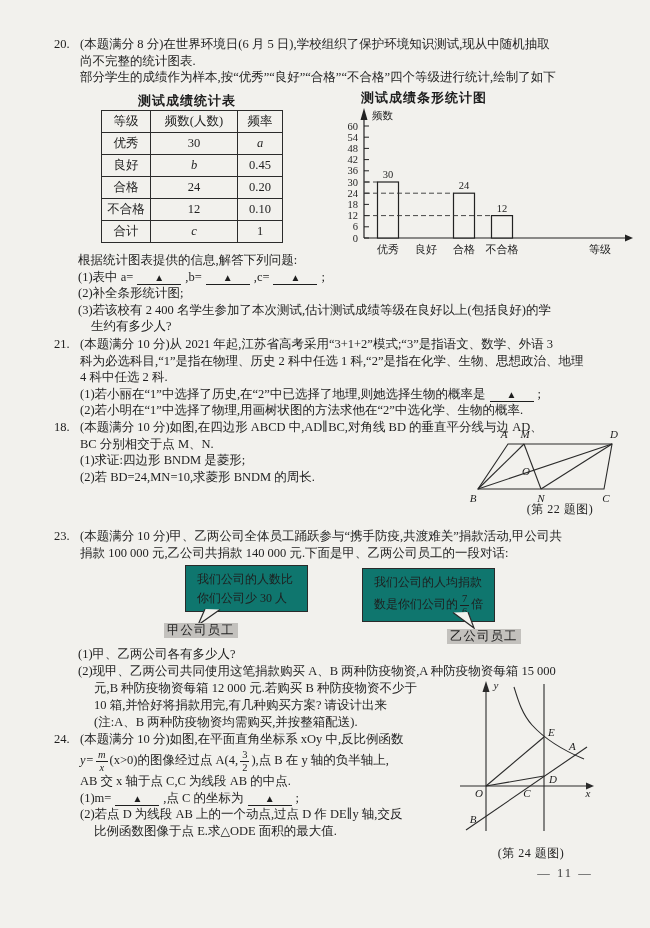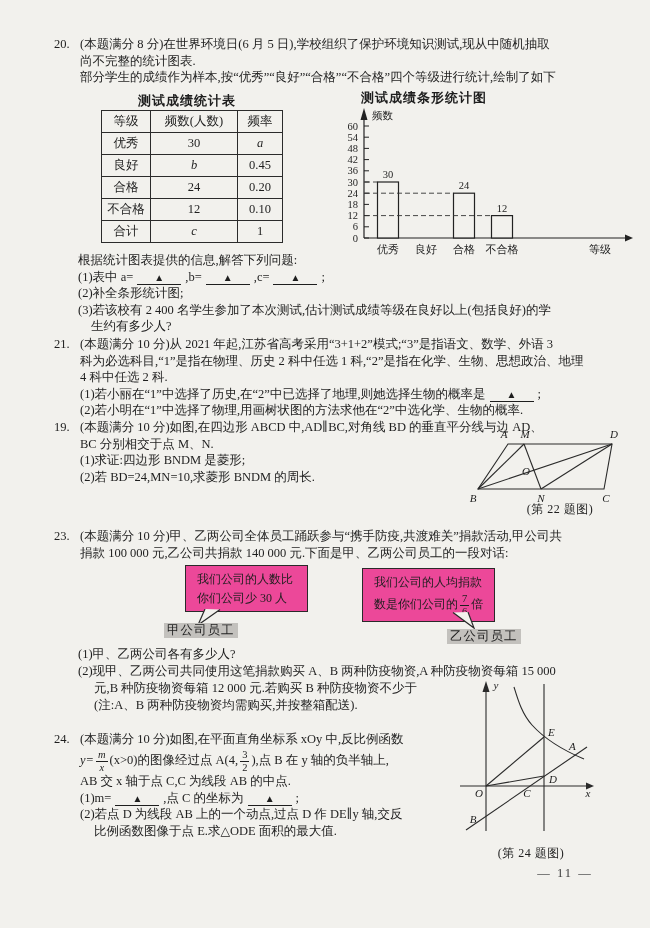--- a/index.html
+++ b/index.html
@@ -31,21 +31,21 @@
   table.stats th,table.stats td{
     border:1px solid #2b2b2b;text-align:center;height:21px;
     font-weight:normal;font-size:12.5px;padding:0 1px;
   }
   table.stats td.var{font-style:italic;}
   
   .chart-title{font-weight:bold;font-size:13px;line-height:16px;margin-left:28px;letter-spacing:1px;}
   svg{font-family:"Liberation Serif","DejaVu Serif",serif;}
   svg text{fill:#1e1e1e;}
   
-  .bubble{position:absolute;border:1.3px solid #2a2a2a;padding:4px 8px 3px 11px;background:#ec4899;}
+  .bubble{position:absolute;border:1.3px solid #2a2a2a;padding:4px 8px 3px 11px;background:#0f766e;}
   .bubble .bl{line-height:19px;white-space:nowrap;font-size:12px;}
   .bubble .bl2{line-height:25px;white-space:nowrap;font-size:12px;}
   .tail{position:absolute;}
   .tail path{fill:#f2f1ed;stroke:#2a2a2a;stroke-width:1.2;}
   .speaker{position:absolute;background:#c3c1bd;font-weight:normal;font-size:12.5px;line-height:15px;padding:0 3px;letter-spacing:1px;text-align:center;}
   .figcap{position:absolute;text-align:center;font-size:12px;letter-spacing:0.5px;}
   .fig-line{stroke:#2a2a2a;stroke-width:1.1;fill:none;}
   .fig-label{font-size:11px;font-style:italic;}
   #pageno{position:absolute;text-align:center;font-size:12.5px;color:#3c3c3c;letter-spacing:2px;}
 </style>
@@ -161,21 +161,21 @@
     <div class="qline"><span class="qnum">21.</span><span>(本题满分 10 分)从 2021 年起,江苏省高考采用“3+1+2”模式;“3”是指语文、数学、外语 3</span></div>
     <div class="qline ind">科为必选科目,“1”是指在物理、历史 2 科中任选 1 科,“2”是指在化学、生物、思想政治、地理</div>
     <div class="qline ind">4 科中任选 2 科.</div>
     <div class="qline ind">
       <span>(1)若小丽在“1”中选择了历史,在“2”中已选择了地理,则她选择生物的概率是</span><span class="blank">▲</span><span>;</span>
     </div>
     <div class="qline ind">(2)若小明在“1”中选择了物理,用画树状图的方法求他在“2”中选化学、生物的概率.</div>
   </div>
 
   <div class="block" style="left:54px;top:419px;">
-    <div class="qline"><span class="qnum">19.</span><span>(本题满分 10 分)如图,在四边形 ABCD 中,AD∥BC,对角线 BD 的垂直平分线与边 AD、</span></div>
+    <div class="qline"><span class="qnum">18.</span><span>(本题满分 10 分)如图,在四边形 ABCD 中,AD∥BC,对角线 BD 的垂直平分线与边 AD、</span></div>
     <div class="qline ind">BC 分别相交于点 M、N.</div>
     <div class="qline ind">(1)求证:四边形 BNDM 是菱形;</div>
     <div class="qline ind">(2)若 BD=24,MN=10,求菱形 BNDM 的周长.</div>
   </div>
 
   <svg class="block" style="left:452px;top:424px;" width="180" height="84" viewBox="0 0 180 84">
     <polygon class="fig-line" points="56,20 160,20 152,65 26,65"></polygon>
     <line class="fig-line" x1="26" y1="65" x2="160" y2="20"></line>
     <line class="fig-line" x1="72" y1="20" x2="89" y2="65"></line>
     <line class="fig-line" x1="26" y1="65" x2="72" y2="20"></line>
@@ -212,20 +212,21 @@
   </div>
   <svg class="tail" style="left:447px;top:612px;" width="30" height="18">
       <path d="M6,0.5 L27,16 L21,0"></path>
     </svg>
   <div class="speaker" style="left:447px;top:629px;">乙公司员工</div>
 
   <div class="block" style="left:78px;top:646px;">
     <div class="qline" style="line-height:17px;">(1)甲、乙两公司各有多少人?</div>
     <div class="qline" style="line-height:17px;">(2)现甲、乙两公司共同使用这笔捐款购买 A、B 两种防疫物资,A 种防疫物资每箱 15 000</div>
     <div class="qline" style="line-height:17px;padding-left:16px;">元,B 种防疫物资每箱 12 000 元.若购买 B 种防疫物资不少于</div>
+    <div class="qline" style="line-height:17px;padding-left:16px;">10 箱,并恰好将捐款用完,有几种购买方案? 请设计出来</div>
     <div class="qline" style="line-height:17px;padding-left:16px;">(注:A、B 两种防疫物资均需购买,并按整箱配送).</div>
   </div>
 
   <div class="block" style="left:54px;top:731px;">
     <div class="qline"><span class="qnum">24.</span><span>(本题满分 10 分)如图,在平面直角坐标系 xOy 中,反比例函数</span></div>
     <div class="qline ind" style="line-height:24px;">
       <span class="it">y=</span><span class="frac it"><span class="fnum">m</span><span class="fden">x</span></span><span>(x&gt;0)的图像经过点 A(4,</span><span class="frac"><span class="fnum">3</span><span class="fden">2</span></span><span>),点 B 在 y 轴的负半轴上,</span>
     </div>
     <div class="qline ind">AB 交 x 轴于点 C,C 为线段 AB 的中点.</div>
     <div class="qline ind">

